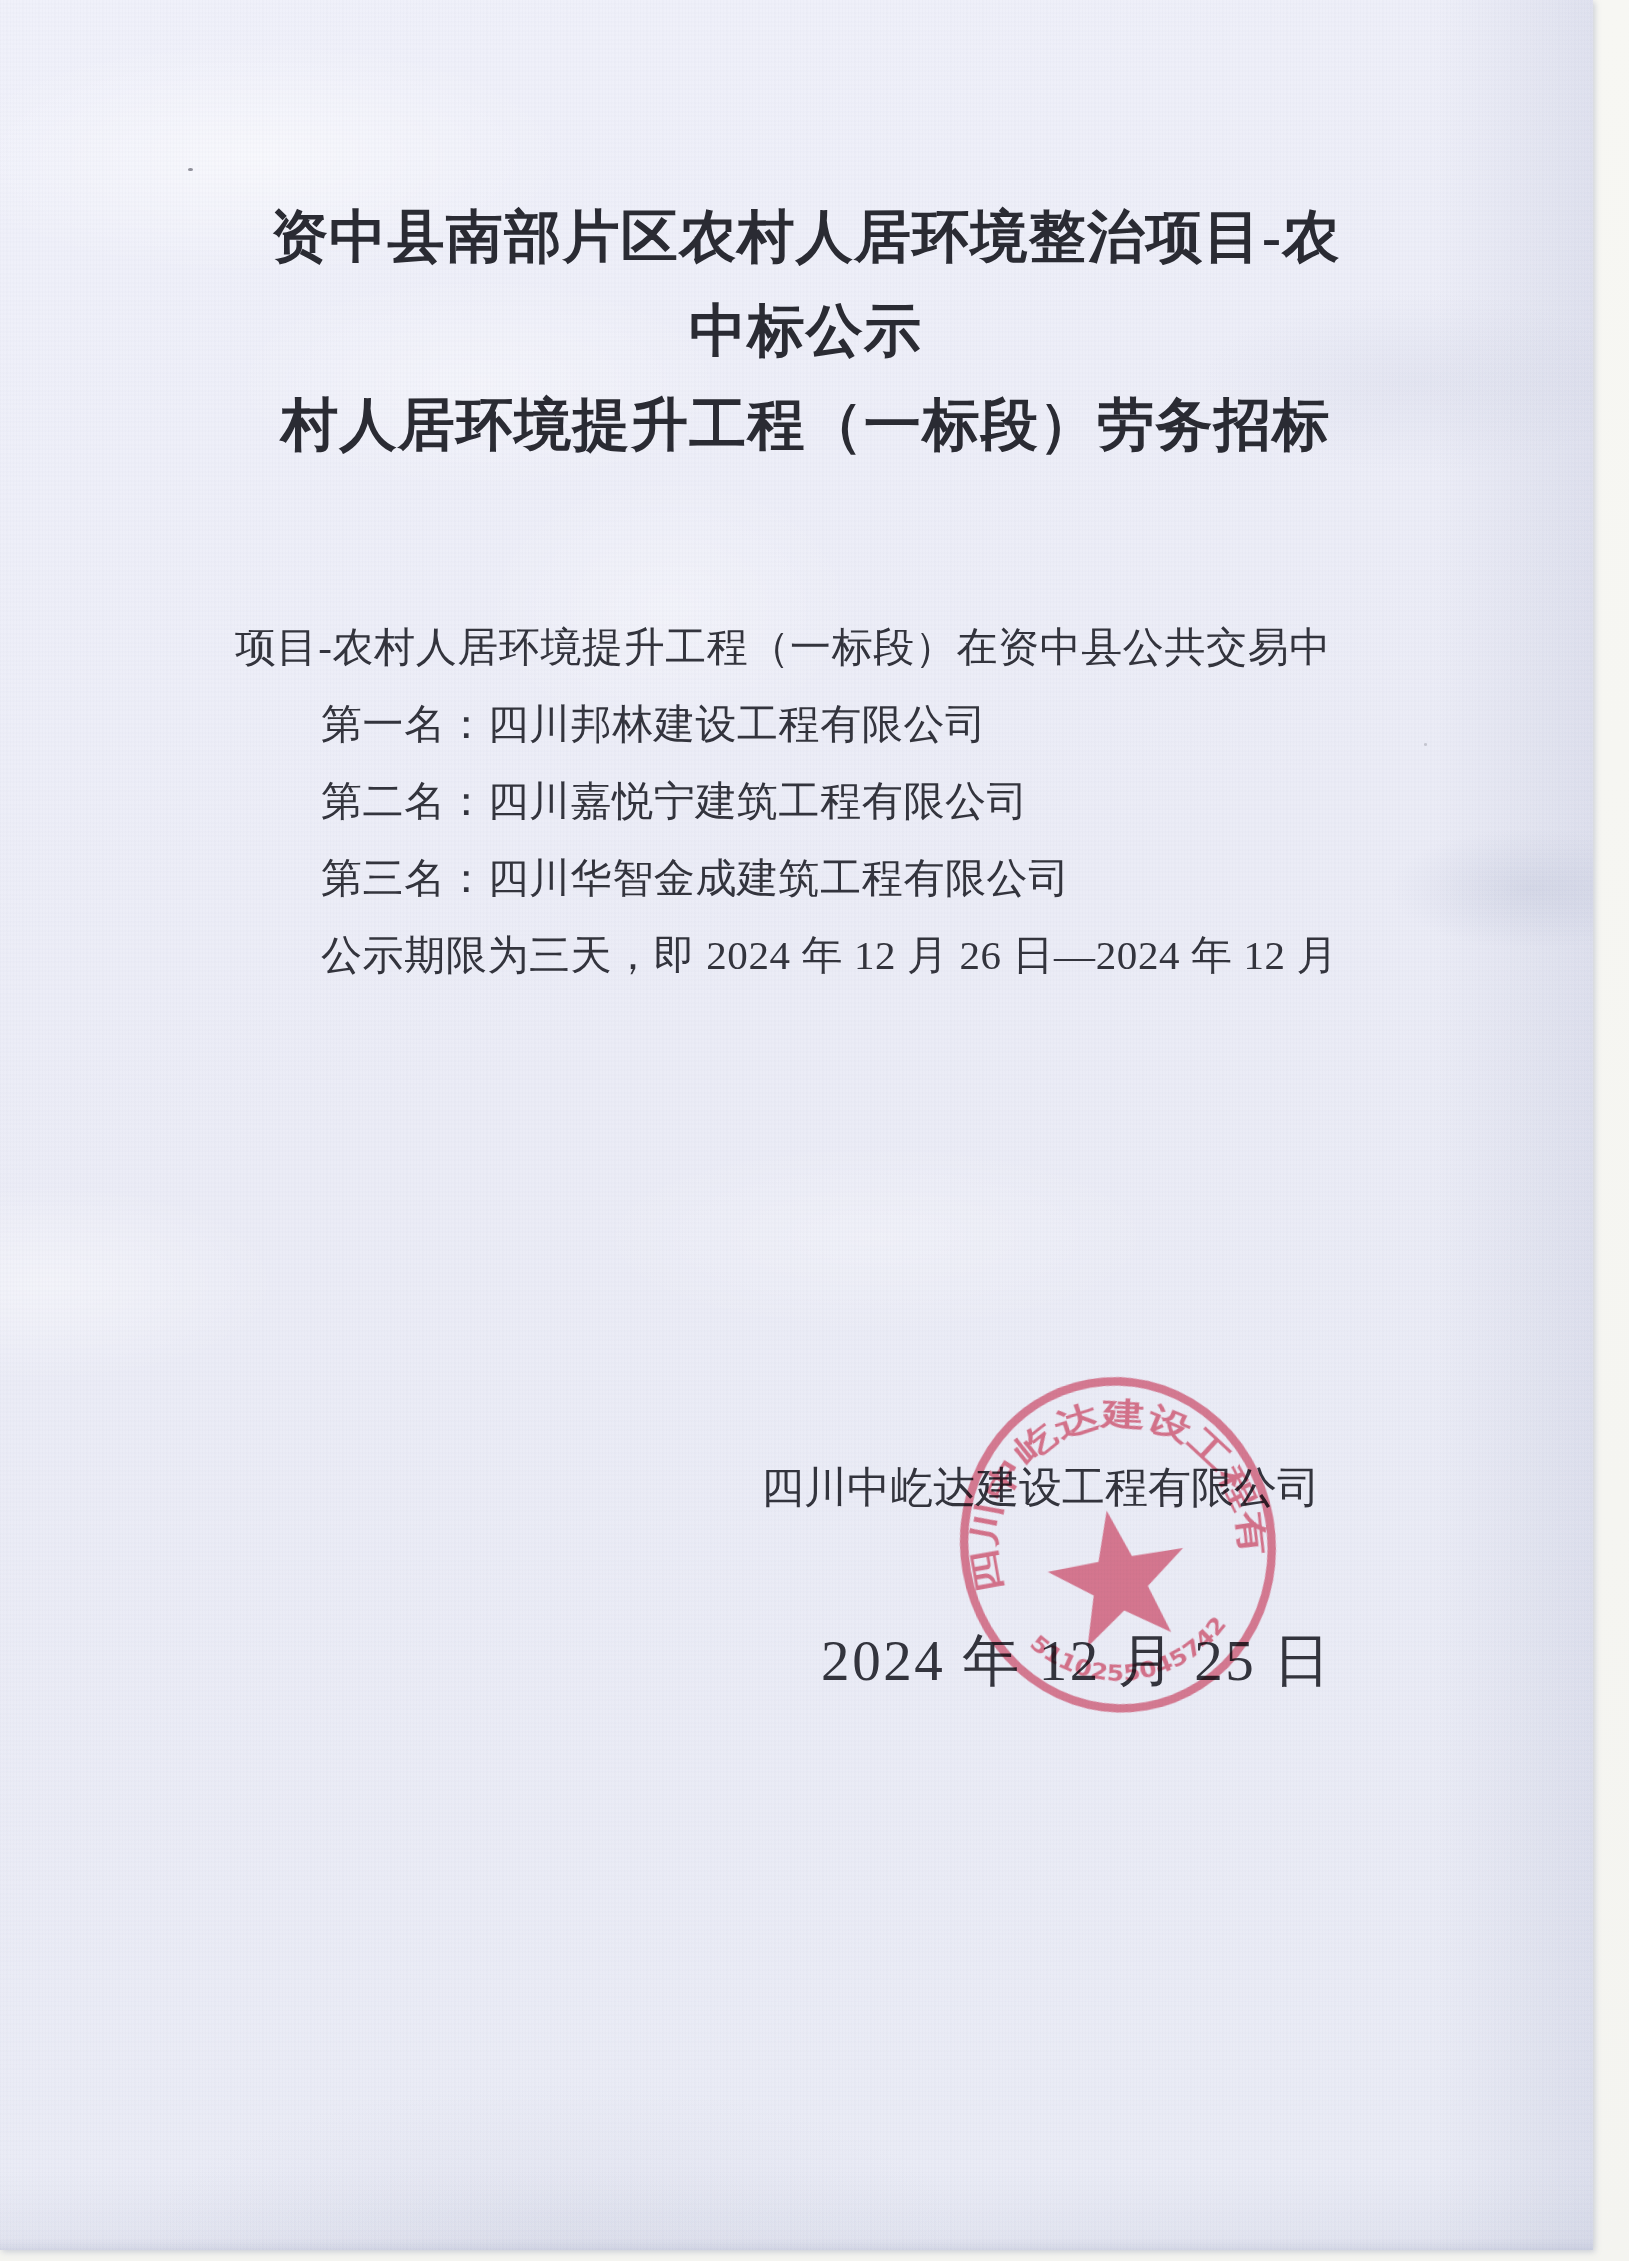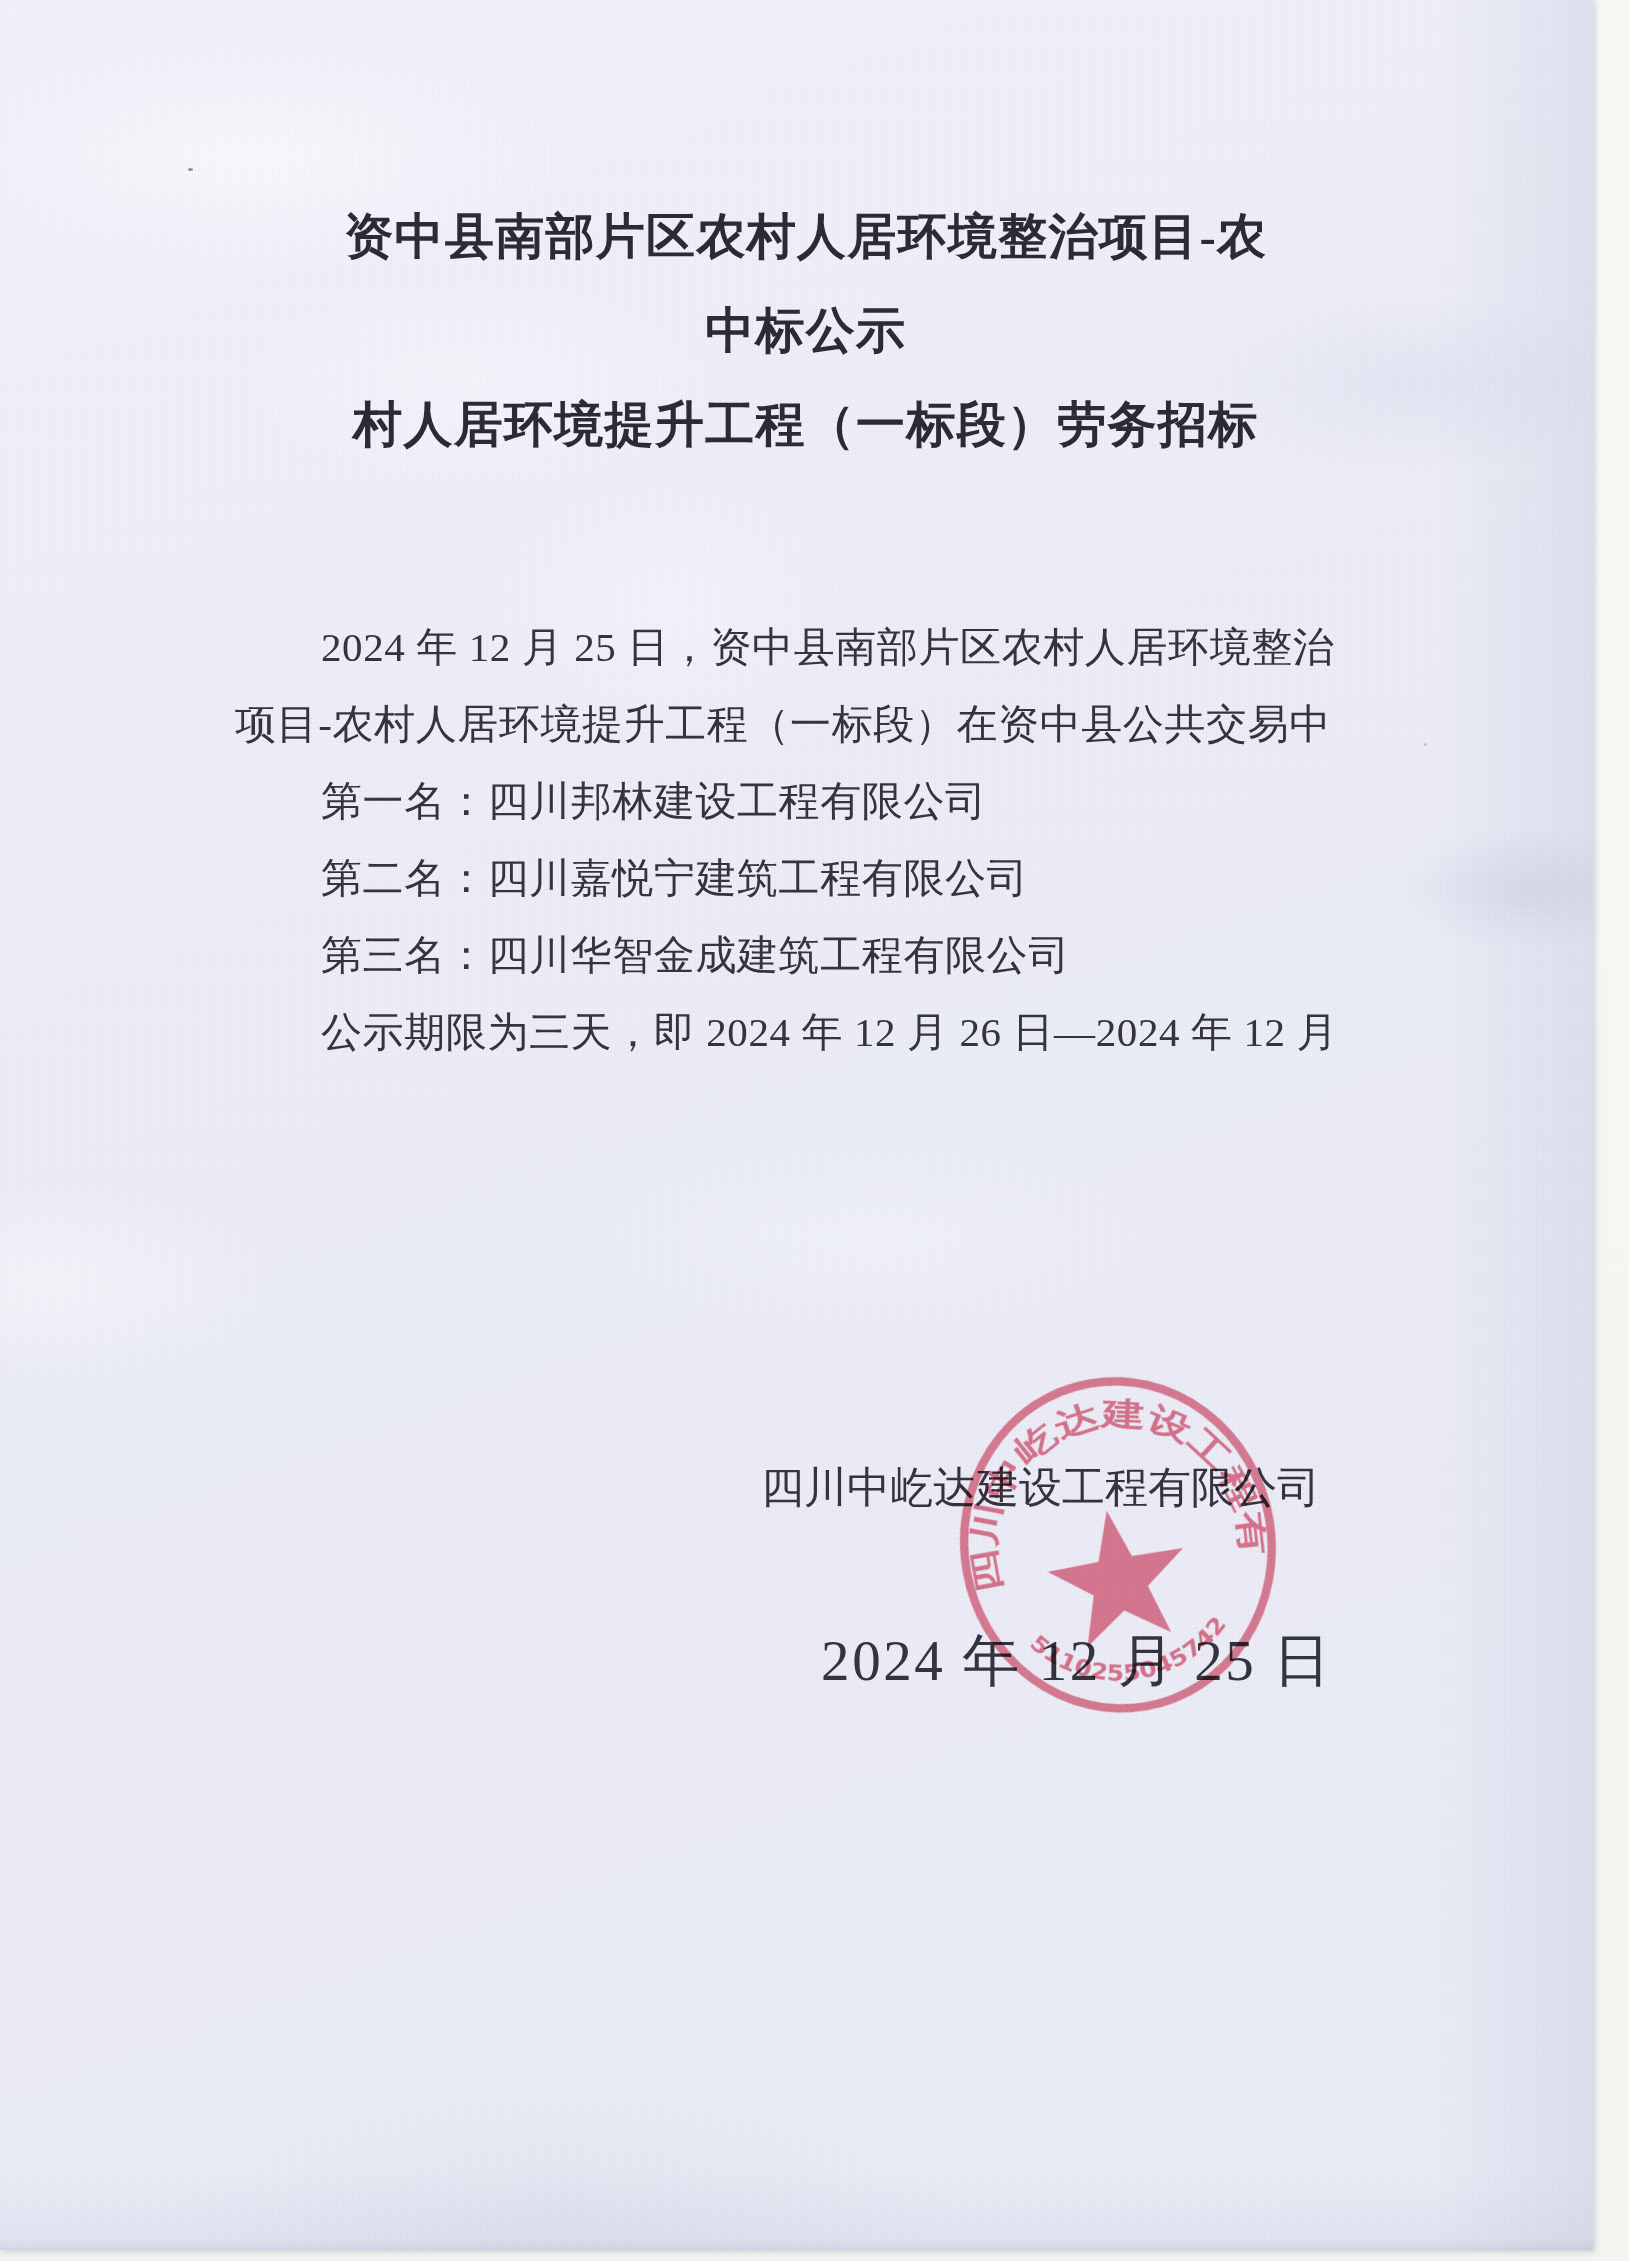--- a/index.html
+++ b/index.html
@@ -57,21 +57,21 @@
     left: 19.3px;
     top: 190px;
     width: 1573px;
     text-align: center;
     color: #2a2b33;
     font-weight: bold;
   }
   .title-line {
     height: 94px;
     line-height: 94px;
-    font-size: 49px;
+    font-size: 57px;
     letter-spacing: 1.3px;
     white-space: nowrap;
   }
   .body-block {
     position: absolute;
     left: 235px;
     top: 609px;
     width: 1141px;
     color: #33343d;
   }
@@ -128,21 +128,20 @@
     <div class="speck speck-1"></div>
     <div class="speck speck-2"></div>
 
     <div class="title-block">
       <div class="title-line">资中县南部片区农村人居环境整治项目-农</div>
       <div class="title-line">中标公示</div>
       <div class="title-line">村人居环境提升工程（一标段）劳务招标</div>
     </div>
 
     <div class="body-block">
-      <div class="body-line indent">2024 年 12 月 25 日，资中县南部片区农村人居环境整治</div>
       <div class="body-line">项目-农村人居环境提升工程（一标段）在资中县公共交易中</div>
       <div class="body-line indent">第一名：四川邦林建设工程有限公司</div>
       <div class="body-line indent">第二名：四川嘉悦宁建筑工程有限公司</div>
       <div class="body-line indent">第三名：四川华智金成建筑工程有限公司</div>
       <div class="body-line indent">公示期限为三天，即 2024 年 12 月 26 日—2024 年 12 月</div>
     </div>
 
     <div class="sig-company">四川中屹达建设工程有限公司</div>
     <div class="sig-date">2024 年 12 月 25 日</div>
 

